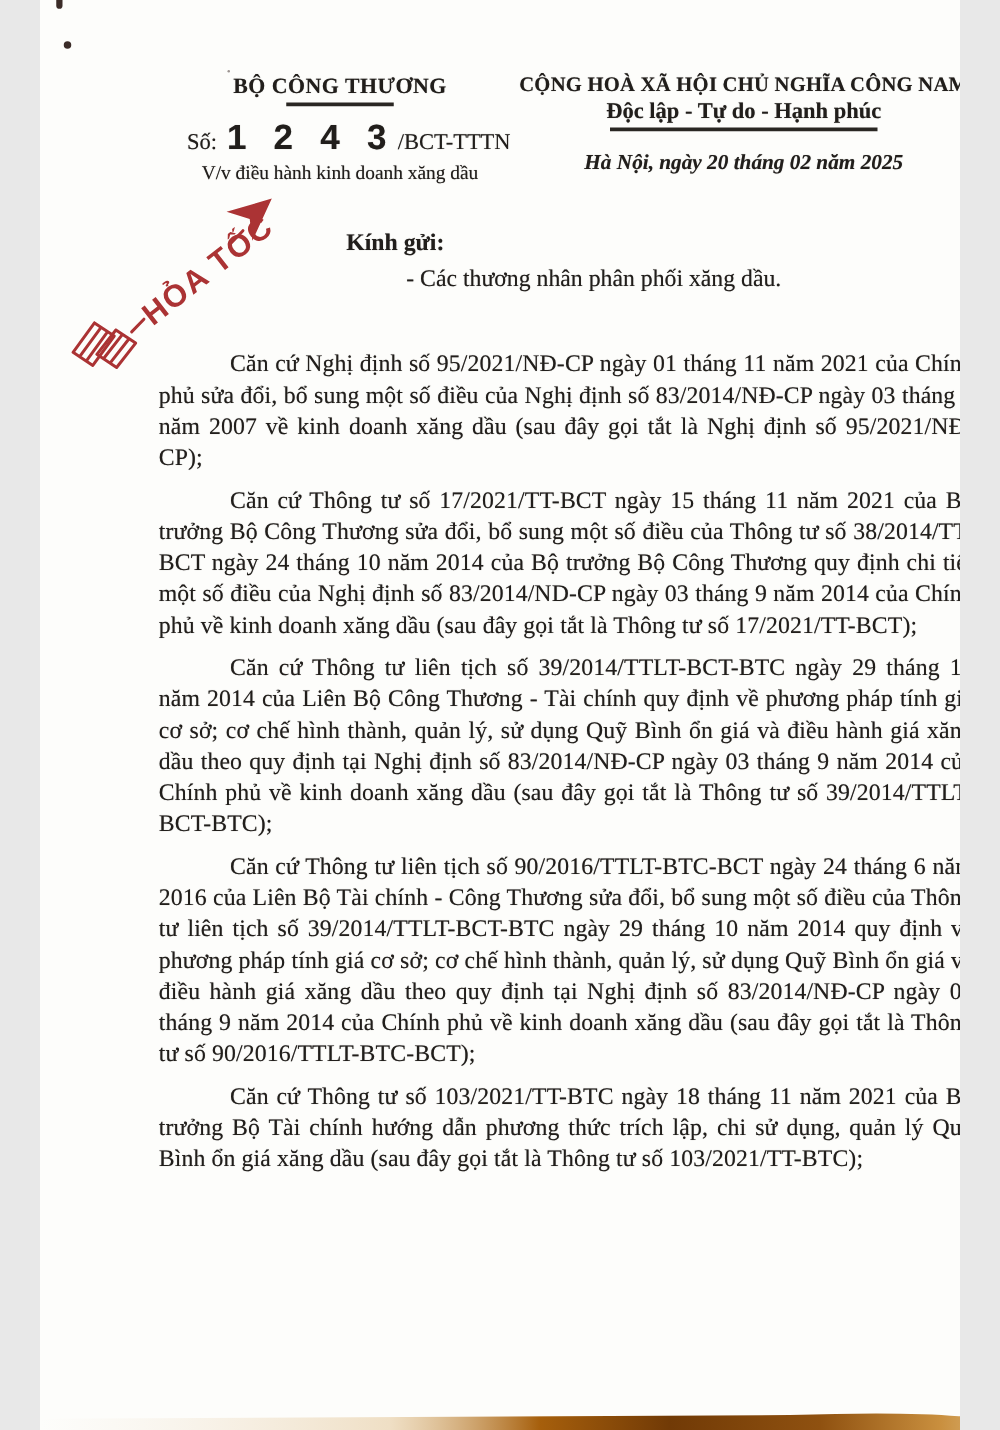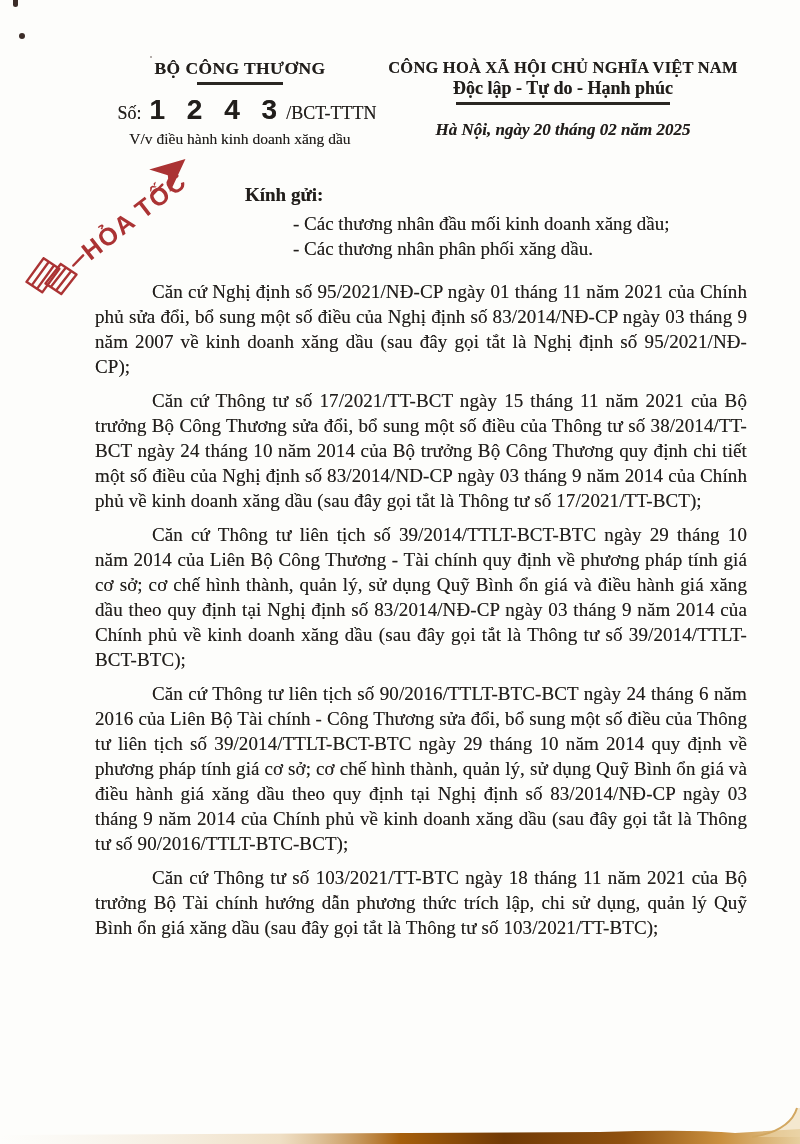--- a/index.html
+++ b/index.html
@@ -1,17 +1,17 @@
 <!DOCTYPE html>
 <html><head>
 <meta charset="utf-8">
 <style>
   html,body{margin:0;padding:0;background:#e8e8e8;}
   .page{
-    position:relative;width:800px;height:1144px;margin:0 auto;
+    position:relative;width:736px;height:1144px;margin:0 auto;
     background:#fdfdfb;overflow:hidden;
     font-family:"Liberation Serif","DejaVu Serif",serif;
     color:#211e1b;
     text-shadow:0 0 .6px rgba(33,30,27,.55);
   }
   
   .hdr-left{position:absolute;left:95px;top:58px;width:290px;text-align:center;}
   .ministry{font-size:17.5px;font-weight:bold;letter-spacing:.4px;}
   .u-line{height:2.5px;background:#2a2723;margin:3px auto 0;}
   .u-line.left{width:86px;}
@@ -60,21 +60,21 @@
   <div class="hdr-left">
     <div class="ministry">BỘ CÔNG THƯƠNG</div>
     <div class="u-line left"></div>
     <div class="doc-no">
       <span>Số:</span><span class="digits">1 2 4 3</span><span>/BCT-TTTN</span>
     </div>
     <div class="subject">V/v điều hành kinh doanh xăng dầu</div>
   </div>
 
   <div class="hdr-right">
-    <div class="national">CÔNG HOÀ XÃ HỘI CHỦ NGHĨA VIỆT NAM</div>
+    <div class="national">CỘNG HOÀ XÃ HỘI CHỦ NGHĨA CÔNG NAM</div>
     <div class="motto">Độc lập - Tự do - Hạnh phúc</div>
     <div class="u-line right"></div>
     <div class="place-date">Hà Nội, ngày 20 tháng 02 năm 2025</div>
   </div>
 
   <div class="stamp">
     <svg width="212" height="72" viewBox="0 0 212 72">
       <g stroke="#a52425" stroke-width="2.4" fill="none" stroke-linecap="round">
 
         <path d="M7,27 L35,19 M9,33 L37,25 M11,39 L39,31 M13,45 L41,37 M7,27 L13,45 M35,19 L41,37"></path>
@@ -85,21 +85,20 @@
       </g>
 
       <text x="70" y="50" font-family="Liberation Sans, DejaVu Sans, sans-serif" font-size="25" font-weight="bold" letter-spacing="1.5" fill="#a52425">HỎA TỐC</text>
 
       <path d="M208,28 L173,14 L184,30 L175,45 Z" fill="#a52425" stroke="none"></path>
     </svg>
   </div>
 
   <div class="salutation">Kính gửi:</div>
   <div class="recipients">
-    <div>- Các thương nhân đầu mối kinh doanh xăng dầu;</div>
     <div>- Các thương nhân phân phối xăng dầu.</div>
   </div>
 
   <div class="body-text">
     <p>Căn cứ Nghị định số 95/2021/NĐ-CP ngày 01 tháng 11 năm 2021 của Chính phủ sửa đổi, bổ sung một số điều của Nghị định số 83/2014/NĐ-CP ngày 03 tháng 9 năm 2007 về kinh doanh xăng dầu (sau đây gọi tắt là Nghị định số 95/2021/NĐ-CP);</p>
     <p>Căn cứ Thông tư số 17/2021/TT-BCT ngày 15 tháng 11 năm 2021 của Bộ trưởng Bộ Công Thương sửa đổi, bổ sung một số điều của Thông tư số 38/2014/TT-BCT ngày 24 tháng 10 năm 2014 của Bộ trưởng Bộ Công Thương quy định chi tiết một số điều của Nghị định số 83/2014/ND-CP ngày 03 tháng 9 năm 2014 của Chính phủ về kinh doanh xăng dầu (sau đây gọi tắt là Thông tư số 17/2021/TT-BCT);</p>
     <p>Căn cứ Thông tư liên tịch số 39/2014/TTLT-BCT-BTC ngày 29 tháng 10 năm 2014 của Liên Bộ Công Thương - Tài chính quy định về phương pháp tính giá cơ sở; cơ chế hình thành, quản lý, sử dụng Quỹ Bình ổn giá và điều hành giá xăng dầu theo quy định tại Nghị định số 83/2014/NĐ-CP ngày 03 tháng 9 năm 2014 của Chính phủ về kinh doanh xăng dầu (sau đây gọi tắt là Thông tư số 39/2014/TTLT-BCT-BTC);</p>
     <p>Căn cứ Thông tư liên tịch số 90/2016/TTLT-BTC-BCT ngày 24 tháng 6 năm 2016 của Liên Bộ Tài chính - Công Thương sửa đổi, bổ sung một số điều của Thông tư liên tịch số 39/2014/TTLT-BCT-BTC ngày 29 tháng 10 năm 2014 quy định về phương pháp tính giá cơ sở; cơ chế hình thành, quản lý, sử dụng Quỹ Bình ổn giá và điều hành giá xăng dầu theo quy định tại Nghị định số 83/2014/NĐ-CP ngày 03 tháng 9 năm 2014 của Chính phủ về kinh doanh xăng dầu (sau đây gọi tắt là Thông tư số 90/2016/TTLT-BTC-BCT);</p>
     <p>Căn cứ Thông tư số 103/2021/TT-BTC ngày 18 tháng 11 năm 2021 của Bộ trưởng Bộ Tài chính hướng dẫn phương thức trích lập, chi sử dụng, quản lý Quỹ Bình ổn giá xăng dầu (sau đây gọi tắt là Thông tư số 103/2021/TT-BTC);</p>
   </div>

